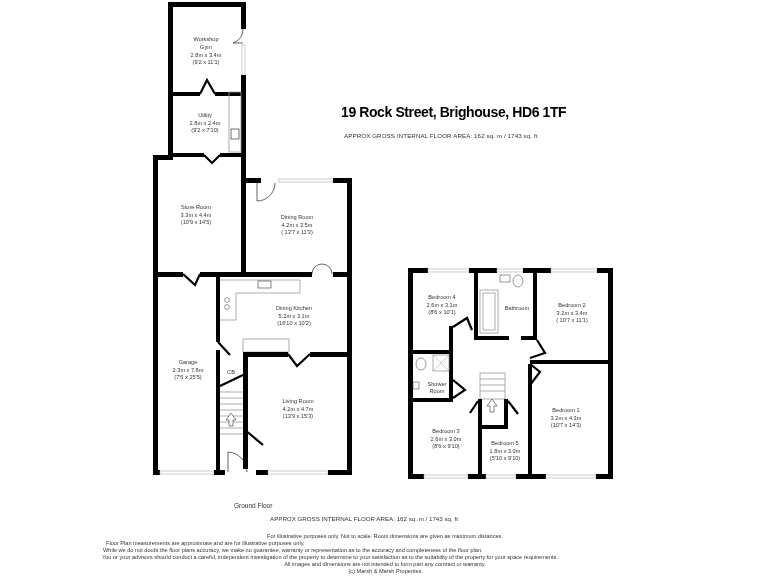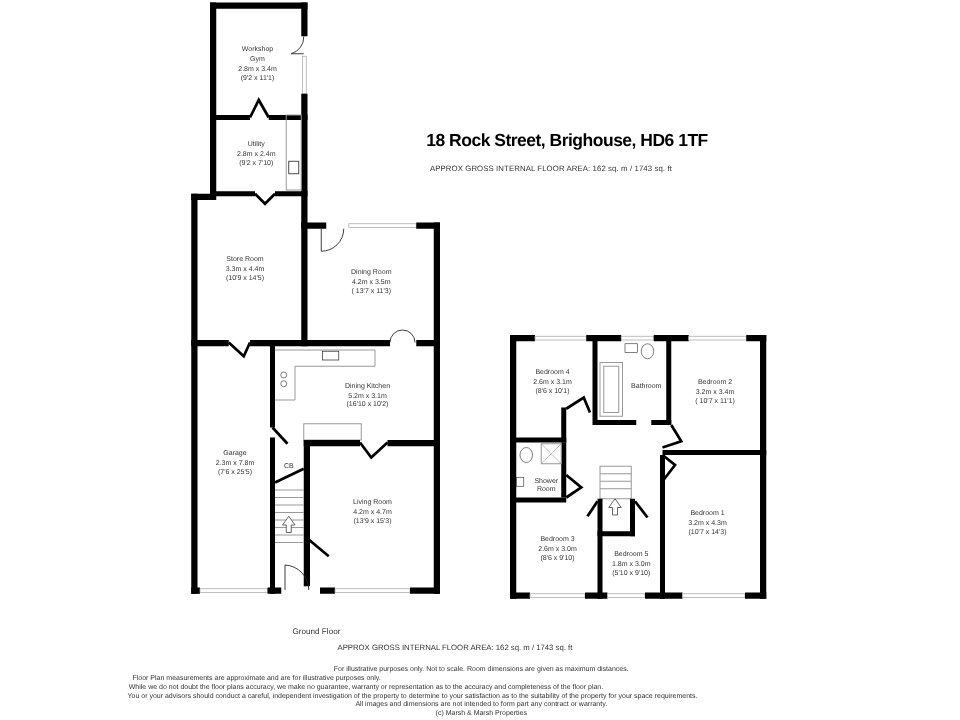--- a/index.html
+++ b/index.html
@@ -219,21 +219,21 @@
     <text class="room-text" x="446" y="433"><tspan>Bedroom 3</tspan></text>
     <text class="room-text" x="446" y="441"><tspan>2.6m x 3.0m</tspan></text>
     <text class="room-text" x="446" y="448"><tspan>(8'6 x 9'10)</tspan></text>
 
     <text class="room-text" x="505" y="445"><tspan>Bedroom 5</tspan></text>
     <text class="room-text" x="505" y="453"><tspan>1.8m x 3.0m</tspan></text>
     <text class="room-text" x="505" y="460"><tspan>(5'10 x 9'10)</tspan></text>
   </g>
 </svg>
 
-<div class="title">18 Rock Street, Brighouse, HD6 1TF</div>
+<div class="title">19 Rock Street, Brighouse, HD6 1TF</div>
 <div class="area-top">APPROX GROSS INTERNAL FLOOR AREA:   162 sq. m  /  1743 sq. ft</div>
 <div class="floor-label">Ground Floor</div>
 <div class="area-bottom">APPROX GROSS INTERNAL FLOOR AREA:   162 sq. m  /  1743 sq. ft</div>
 
 <div class="disclaimer">
   <div class="d1">For illustrative purposes only.  Not to scale.  Room dimensions are given as maximum distances.</div>
   <div class="d2">Floor Plan measurements are approximate and are for illustrative purposes only.</div>
   <div class="d3">While we do not doubt the floor plans accuracy, we make no guarantee, warranty or representation as to the accuracy and completeness of the floor plan.</div>
   <div class="d4">You or your advisors should conduct a careful, independent investigation of the property to determine to your satisfaction as to the suitability of the property for your space requirements.</div>
   <div>All images and dimensions are not intended to form part any contract or warranty.</div>

